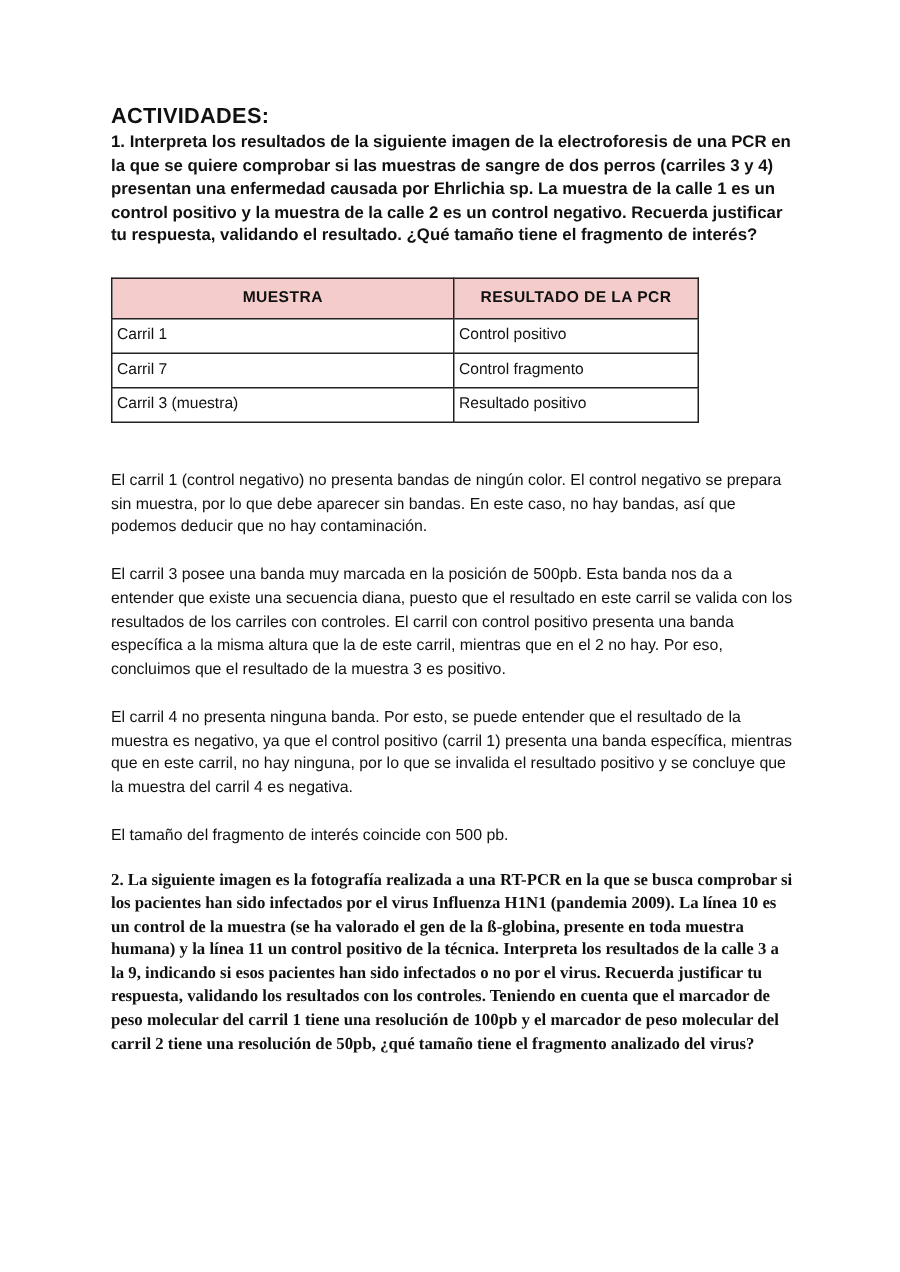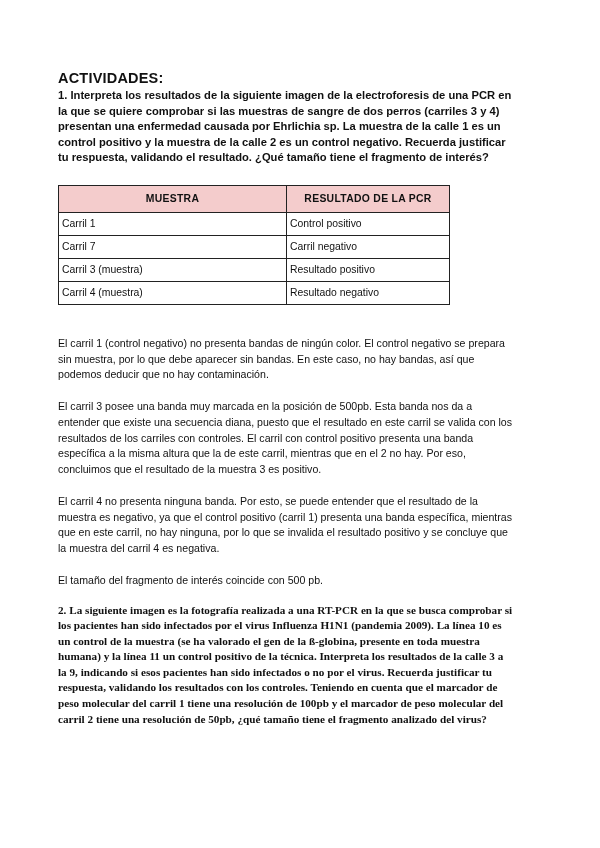--- a/index.html
+++ b/index.html
@@ -1,18 +1,18 @@
 <!DOCTYPE html>
 <html><head>
 <meta charset="utf-8">
 <style>
   html, body { margin: 0; padding: 0; background: #ffffff; }
   body { width: 600px; height: 848px; position: relative; overflow: hidden;
          font-family: "Liberation Sans", sans-serif; color: #111; }
-  .page { position: absolute; left: 58px; top: 70px; width: 455px; }
+  .page { position: absolute; left: 74px; top: 70px; width: 455px; }
   .h1 { font-size: 14.5px; font-weight: bold; margin: 0; line-height: 16px; letter-spacing: 0.2px; }
   .q { font-size: 11.2px; font-weight: bold; line-height: 15.6px; margin: 2px 0 0 0; }
   table { border-collapse: collapse; width: 392px; margin-top: 19px; margin-left: 0px; font-size: 10.4px; }
   th { background: #f4cccc; font-weight: bold; height: 24px; border: 1px solid #222; text-align: center; font-size: 10.4px; letter-spacing: 0.3px; }
   td { height: 22px; border: 1px solid #222; padding: 0 0 0 3px; text-align: left; margin-top: 28px; }
   td.c1 { width: 224px; }
   .p { font-size: 10.6px; line-height: 15.8px; margin: 0; }
   .gap { height: 15.8px; }
   .q2 { margin-top: 14px; font-family: Liberation Serif, serif; }
 </style>
@@ -30,29 +30,25 @@
         <th>RESULTADO DE LA PCR</th>
       </tr>
     </thead>
     <tbody>
       <tr>
         <td class="c1">Carril 1</td>
         <td>Control positivo</td>
       </tr>
       <tr>
         <td class="c1">Carril 7</td>
-        <td>Carril negativo</td>
+        <td>Control fragmento</td>
       </tr>
       <tr>
         <td class="c1">Carril 3 (muestra)</td>
         <td>Resultado positivo</td>
-      </tr>
-      <tr>
-        <td class="c1">Carril 4 (muestra)</td>
-        <td>Resultado negativo</td>
       </tr>
     </tbody>
   </table>
 
   <div style="height:15px"></div>
   <div class="gap"></div>
   <p class="p">El carril 1 (control negativo) no presenta bandas de ningún color. El control negativo se prepara sin muestra, por lo que debe aparecer sin bandas. En este caso, no hay bandas, así que podemos deducir que no hay contaminación.</p>
   <div class="gap"></div>
   <p class="p">El carril 3 posee una banda muy marcada en la posición de 500pb. Esta banda nos da a entender que existe una secuencia diana, puesto que el resultado en este carril se valida con los resultados de los carriles con controles. El carril con control positivo presenta una banda específica a la misma altura que la de este carril, mientras que en el 2 no hay. Por eso, concluimos que el resultado de la muestra 3 es positivo.</p>
   <div class="gap"></div>

